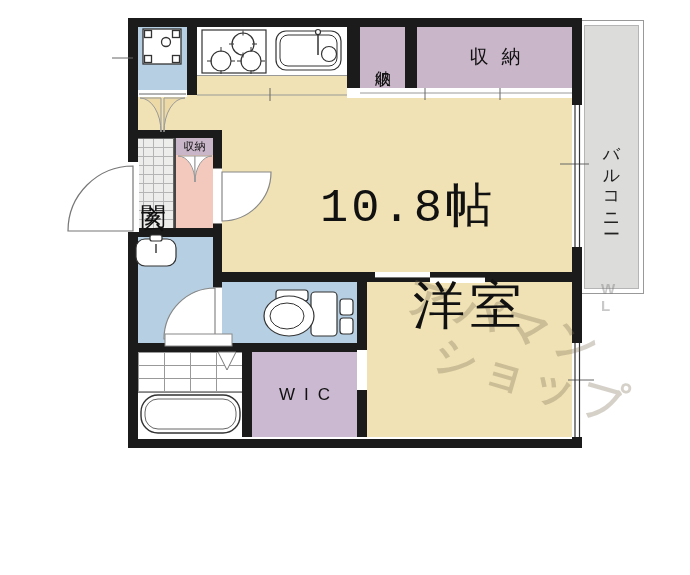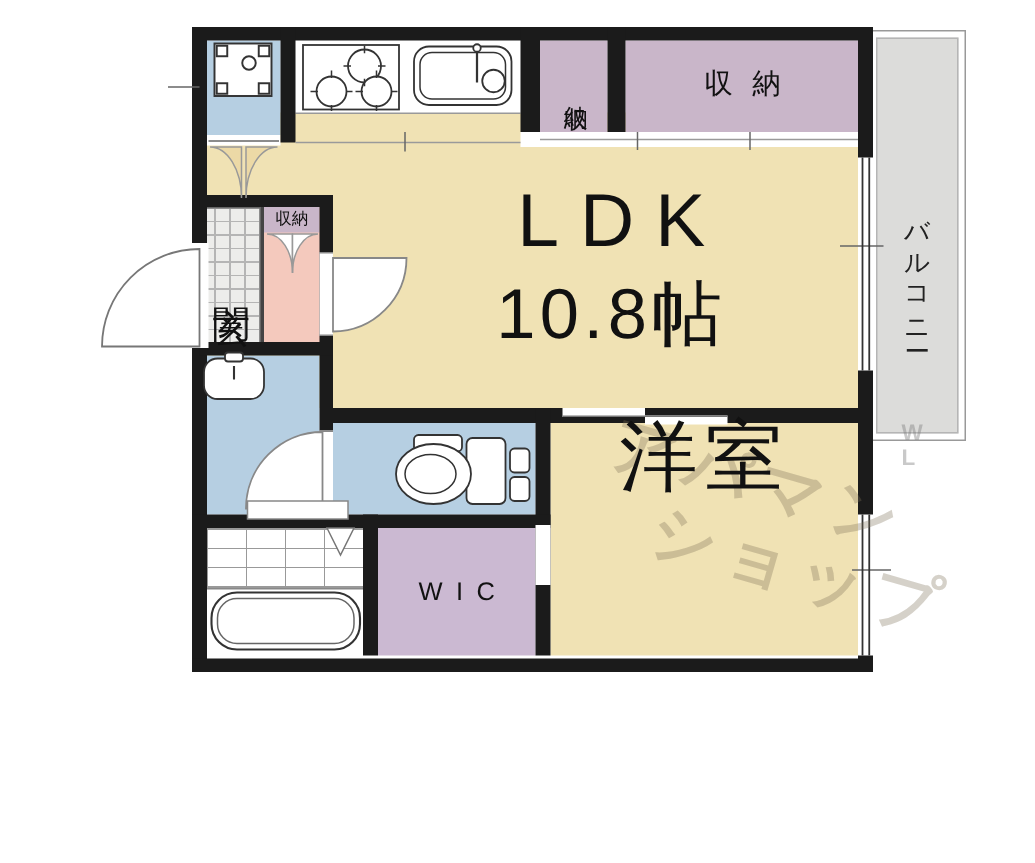--- a/index.html
+++ b/index.html
@@ -157,22 +157,21 @@
       <rect x="141" y="395" width="99" height="38" rx="17"></rect>
       <rect x="145" y="399" width="91" height="30" rx="13" fill="none" stroke="#666" stroke-width="1"></rect>
     </g>
   </svg>
 
   <div class="wm" style="left:416px;top:266px;font-size:44px;letter-spacing:6px;transform:rotate(16deg);">アパマン</div>
   <div class="wm" style="left:443px;top:324px;font-size:44px;letter-spacing:6px;transform:rotate(16deg);">ショップ</div>
   <div class="wm" style="left:601px;top:280px;font-size:15px;line-height:17px;white-space:pre-line;color:rgba(120,120,120,0.4);">W
 L</div>
 
-  <div class="lbl" style="left:242px;top:118px;width:331px;height:58px;font-size:50px;letter-spacing:14px;padding-left:14px;box-sizing:border-box;">LDK</div>
-  <div class="lbl" style="left:242px;top:182px;width:331px;height:54px;font-size:47px;letter-spacing:3px;">10.8帖</div>
+  <div class="lbl" style="left:242px;top:182px;width:331px;height:54px;font-size:47px;letter-spacing:3px;font-family:Liberation Mono, monospace;">10.8帖</div>
 
   <div class="lbl" style="left:367px;top:276px;width:206px;height:58px;font-size:52px;letter-spacing:5px;text-align:center;">洋室</div>
 
   <div class="lbl" style="left:252px;top:384px;width:105px;height:22px;font-size:17px;letter-spacing:9px;padding-left:9px;box-sizing:border-box;">WIC</div>
 
   <div class="lbl vtxt" style="left:133px;top:146px;width:41px;height:78px;font-size:25px;font-weight:500;">玄関</div>
 
   <div class="lbl" style="left:176px;top:139px;width:37px;height:15px;font-size:11px;">収納</div>
 
   <div class="lbl vtxt" style="left:360px;top:32px;width:45px;height:52px;font-size:16px;">収納</div>

